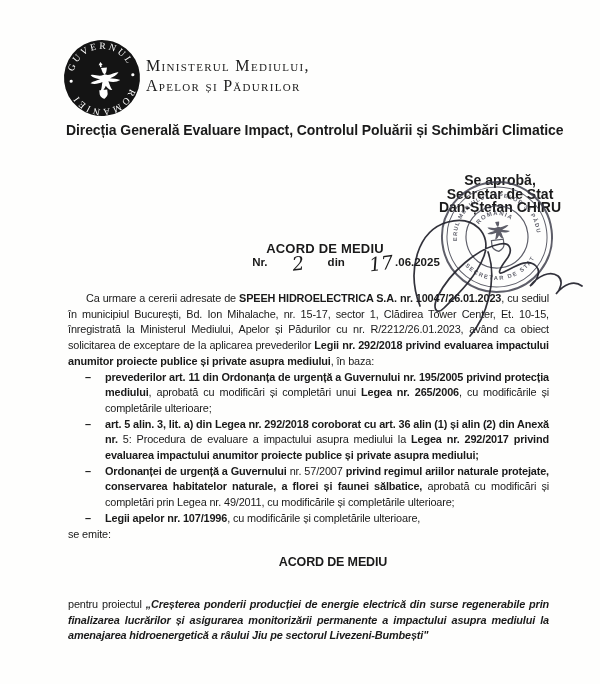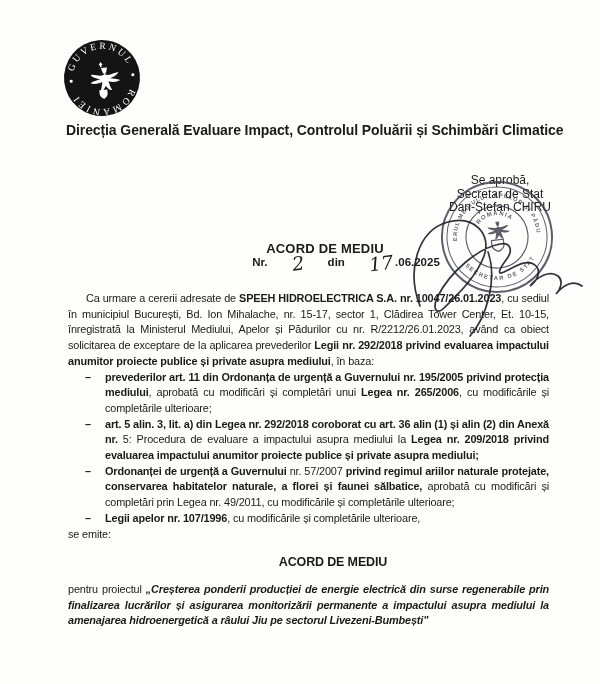--- a/index.html
+++ b/index.html
@@ -15,21 +15,21 @@
     font-family:"Liberation Serif", serif; font-variant:small-caps;
     font-size:16px; letter-spacing:1.3px; color:#1c1c1c; line-height:20px;
   }
   .department{
     position:absolute; left:66px; top:122px; width:500px;
     font-weight:700; font-size:14px; letter-spacing:-0.1px;
   }
   
   .approval{
     position:absolute; left:420px; top:174px; width:160px; z-index:1;
-    text-align:center; font-weight:400; font-size:12px; line-height:13.5px;
+    text-align:center; font-weight:700; font-size:14px; line-height:13.5px;
   }
   .stamp{position:absolute; left:438px; top:178px; z-index:2; opacity:0.82; transform:rotate(-7deg);}
   .signature{position:absolute; left:404px; top:194px; z-index:3;}
   
   .title{
     position:absolute; left:25px; top:241px; width:600px; text-align:center;
     font-weight:700; font-size:13px; letter-spacing:0.2px;
   }
   .nr-line{
     position:absolute; left:46px; top:256px; width:600px; text-align:center;
@@ -48,21 +48,21 @@
     text-align:justify;
   }
   .doc-body p{margin:0;}
   p.intro{text-indent:18px;}
   .li{position:relative; padding-left:37px;}
   .mk{position:absolute; left:17px; top:0; font-weight:700;}
   .h2{
     margin-top:13px; width:480px; text-align:center; position:relative; left:25px;
     font-weight:700; font-size:12.5px;
   }
-  p.project{margin-top:11px;}
+  p.project{margin-top:26px;}
   p.ampl{margin-top:5px;}
   .b{font-weight:700;}
 </style>
 </head>
 <body>
 
 <div class="page">
 
   <div class="logo">
     <svg width="80" height="80" viewBox="0 0 80 80">
@@ -78,20 +78,24 @@
         <textPath href="#arcBot" startOffset="50%" text-anchor="middle">ROMÂNIEI</textPath>
       </text>
       <circle cx="9" cy="40" r="1.6" fill="#ffffff"></circle>
       <circle cx="71" cy="40" r="1.6" fill="#ffffff"></circle>
       <path fill="#ffffff" d="M40,24 l2,3 h-1.2 v2 h-1.6 v-2 h-1.2 z
            M40,30 c1,4 1,6 4,7 c5,2 9,-2 13,-1 c-2,3 -6,4 -9,5 c3,1 7,1 10,3 c-4,2 -9,1 -12,0 c1,3 1,6 3,9 c-3,0 -5,-3 -6,-5 c-1,2 -3,5 -6,5 c2,-3 2,-6 3,-9 c-3,1 -8,2 -12,0 c3,-2 7,-2 10,-3 c-3,-1 -7,-2 -9,-5 c4,-1 8,3 13,1 c3,-1 3,-3 4,-7 z
            M36,52 h8 v4 c0,3 -4,5 -4,5 c0,0 -4,-2 -4,-5 z"></path>
     </svg>
   </div>
 
+  <div class="ministry">
+    <div>Ministerul Mediului,</div>
+    <div>Apelor și Pădurilor</div>
+  </div>
 
   <div class="department">Direcția Generală Evaluare Impact, Controlul Poluării și Schimbări Climatice</div>
 
   <div class="approval">
     <div>Se aprobă,</div>
     <div>Secretar de Stat</div>
     <div>Dan-Ștefan CHIRU</div>
   </div>
 
   <svg class="stamp" width="118" height="118" viewBox="0 0 118 118">
@@ -135,21 +139,21 @@
   <div class="doc-body">
     <p class="intro"><span>Ca urmare a cererii adresate de </span><span class="b">SPEEH HIDROELECTRICA S.A. nr. 10047/26.01.2023</span><span>, cu sediul în municipiul București, Bd. Ion Mihalache, nr. 15-17, sector 1, Clădirea Tower Center, Et. 10-15, înregistrată la Ministerul Mediului, Apelor și Pădurilor cu nr. R/2212/26.01.2023, având ca obiect solicitarea de exceptare de la aplicarea prevederilor </span><span class="b">Legii nr. 292/2018 privind evaluarea impactului anumitor proiecte publice și private asupra mediului</span><span>, în baza:</span></p>
 
     <div class="bullets">
       <div class="li">
         <span class="mk">–</span>
         <span><span class="b">prevederilor art. 11 din Ordonanța de urgență a Guvernului nr. 195/2005 privind protecția mediului</span><span>, aprobată cu modificări și completări unui </span><span class="b">Legea nr. 265/2006</span><span>, cu modificările și completările ulterioare;</span></span>
       </div>
       <div class="li">
         <span class="mk">–</span>
-        <span><span class="b">art. 5 alin. 3, lit. a) din Legea nr. 292/2018 coroborat cu art. 36 alin (1) și alin (2) din Anexă nr. </span><span>5: Procedura de evaluare a impactului asupra mediului la </span><span class="b">Legea nr. 209/2018 privind evaluarea impactului anumitor proiecte publice și private asupra mediului;</span></span>
+        <span><span class="b">art. 5 alin. 3, lit. a) din Legea nr. 292/2018 coroborat cu art. 36 alin (1) și alin (2) din Anexă nr. </span><span>5: Procedura de evaluare a impactului asupra mediului la </span><span class="b">Legea nr. 292/2017 privind evaluarea impactului anumitor proiecte publice și private asupra mediului;</span></span>
       </div>
       <div class="li">
         <span class="mk">–</span>
         <span><span class="b">Ordonanței de urgență a Guvernului</span><span> nr. 57/2007 </span><span class="b">privind regimul ariilor naturale protejate, conservarea habitatelor naturale, a florei și faunei sălbatice,</span><span> aprobată cu modificări și completări prin Legea nr. 49/2011, cu modificările și completările ulterioare;</span></span>
       </div>
       <div class="li">
         <span class="mk">–</span>
         <span><span class="b">Legii apelor nr. 107/1996</span><span>, cu modificările și completările ulterioare,</span></span>
       </div>
     </div>

